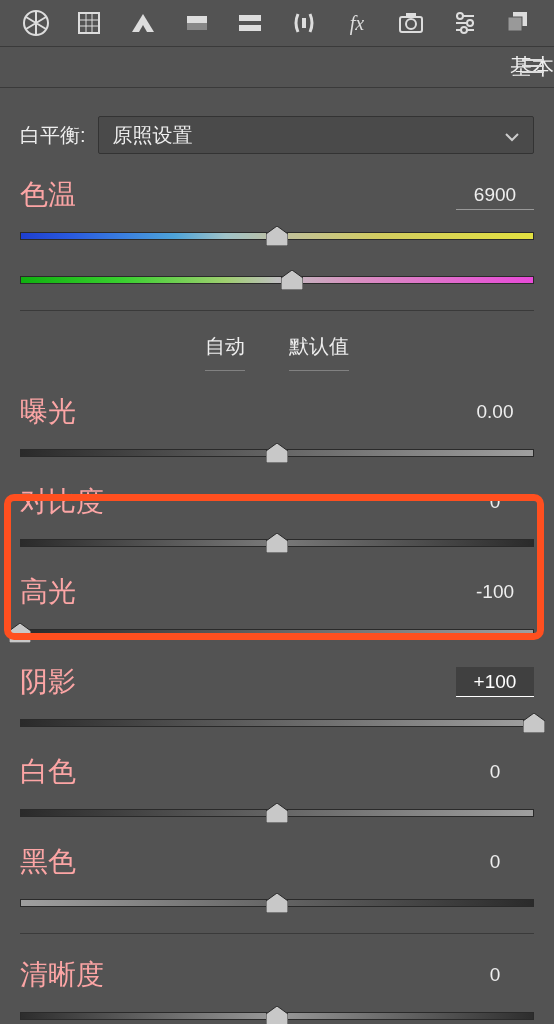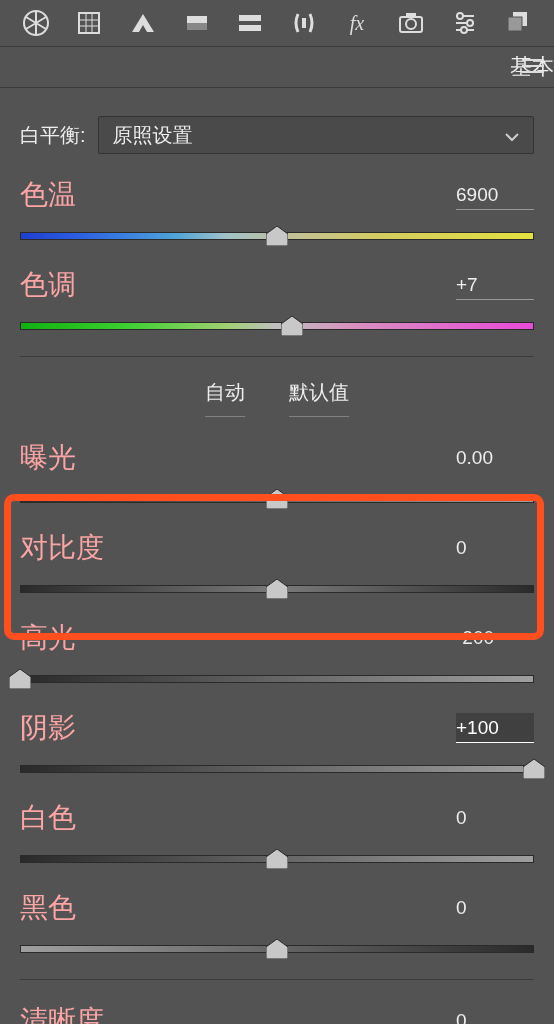--- a/index.html
+++ b/index.html
@@ -61,21 +61,21 @@
   .slider {
     margin-bottom:18px;
   }
   .slider .head {
     display:flex; justify-content:space-between; align-items:center;
     margin-bottom:8px;
   }
   .slider .label { font-size:28px; color:#fca5a5; }
   .slider .value {
     min-width:78px; height:30px;
-    text-align:left;
+    text-align:center;
     line-height:30px;
     color:#eee; font-size:19px;
   }
   .slider .value.underline { border-bottom:1px solid #999; }
   .slider .value.selected {
     background:#404040; color:#fff; border-bottom:1px solid #fff;
   }
   .track-wrap {
     position:relative; height:26px;
   }
@@ -237,24 +237,20 @@
       <div class="track temp"></div>
       <div class="thumb" style="left:50%">
           <svg width="22" height="20">
             <use href="#thumbShape"></use>
           </svg>
         </div>
     </div>
   </div>
 
   <div class="slider">
-    <div class="head">
-      <span class="label">色调</span>
-      <span class="value underline">+7</span>
-    </div>
     <div class="track-wrap">
       <div class="track tint"></div>
       <div class="thumb" style="left:53%">
           <svg width="22" height="20">
             <use href="#thumbShape"></use>
           </svg>
         </div>
     </div>
   </div>
 
@@ -291,21 +287,21 @@
           <svg width="22" height="20">
             <use href="#thumbShape"></use>
           </svg>
         </div>
     </div>
   </div>
 
   <div class="slider">
     <div class="head">
       <span class="label">高光</span>
-      <span class="value">-200</span>
+      <span class="value">-100</span>
     </div>
     <div class="track-wrap">
       <div class="track gray"></div>
       <div class="thumb" style="left:0%">
           <svg width="22" height="20">
             <use href="#thumbShape"></use>
           </svg>
         </div>
     </div>
   </div>

